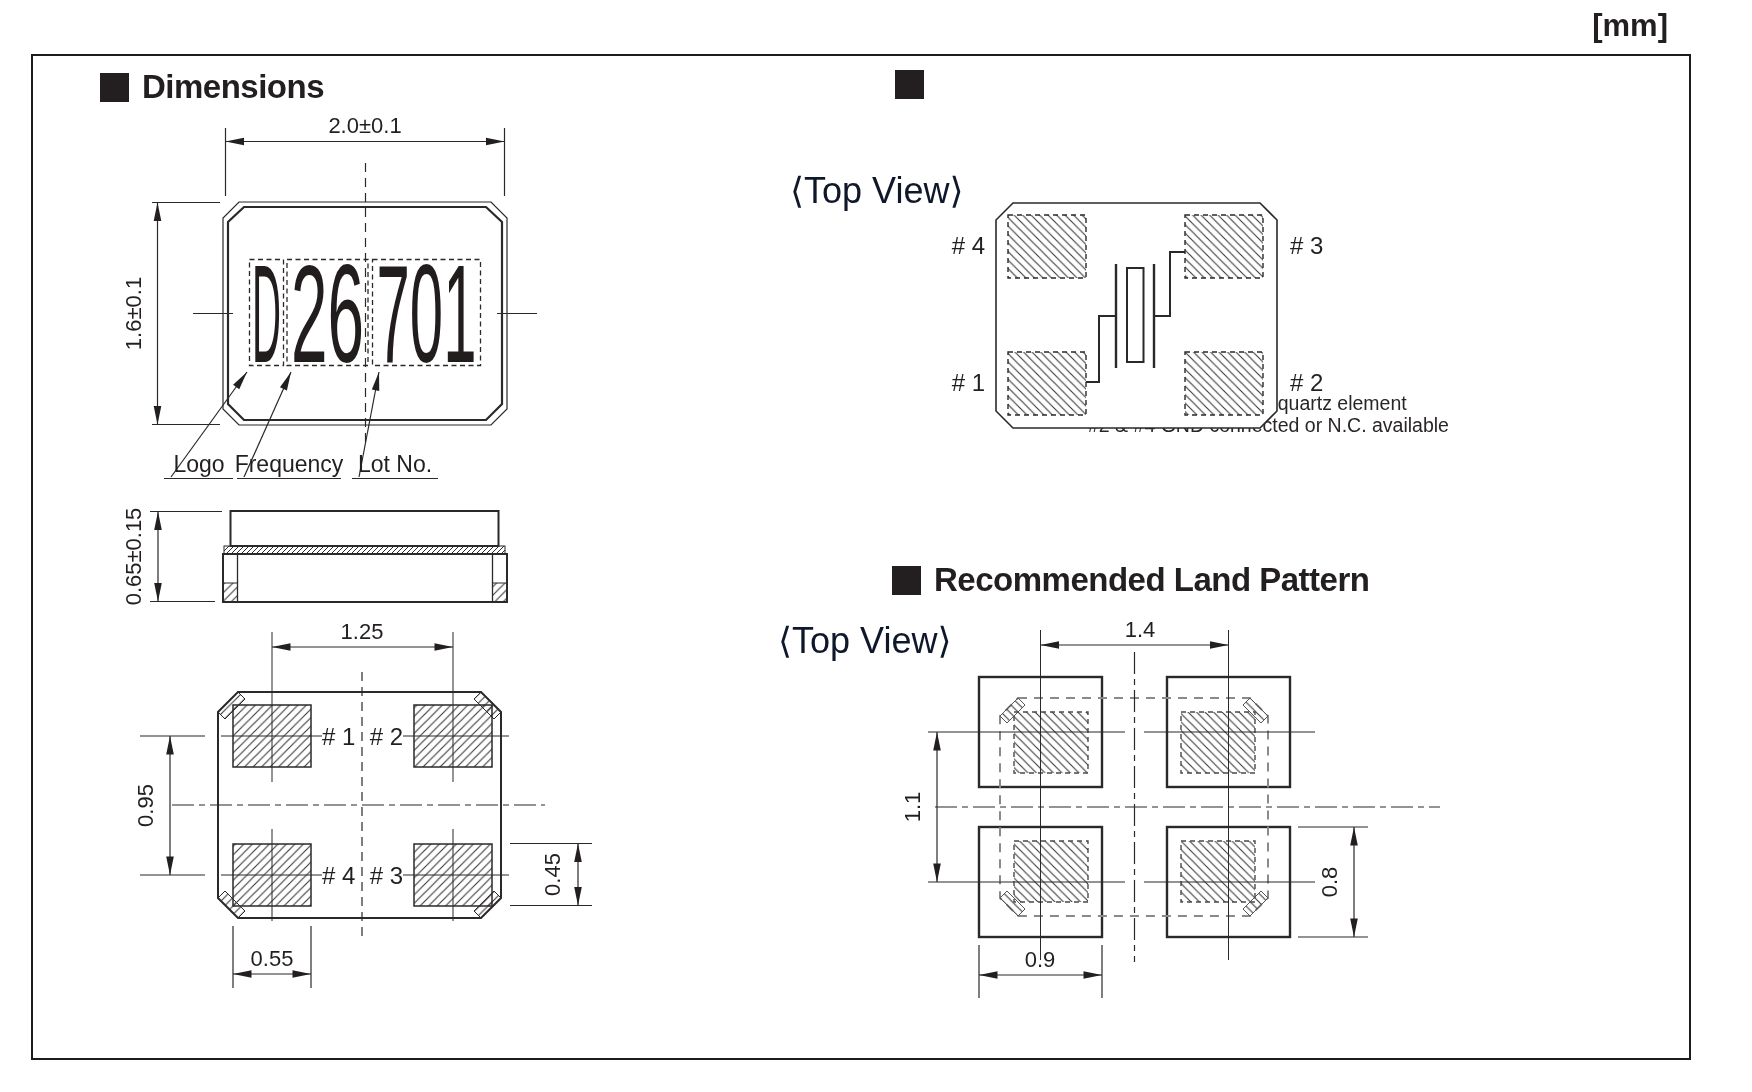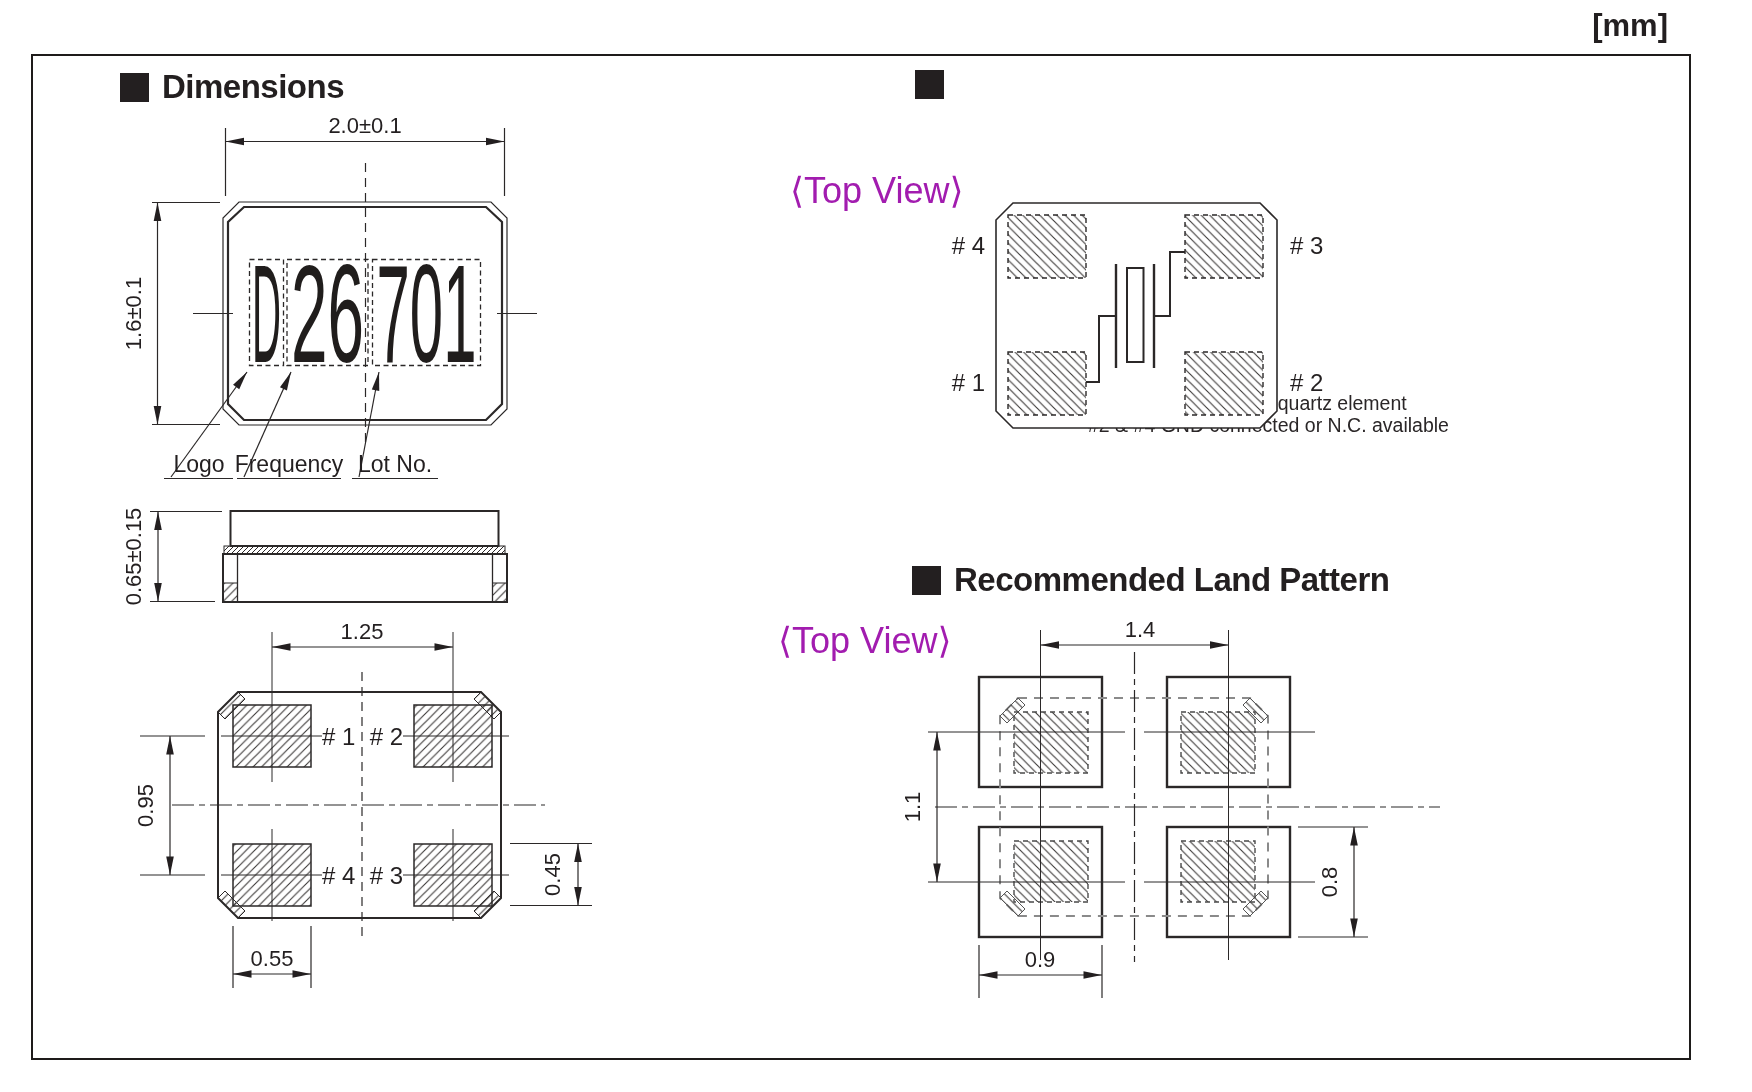--- a/index.html
+++ b/index.html
@@ -2,26 +2,26 @@
 <html><head>
 <meta charset="utf-8">
 <style>
   html,body{margin:0;padding:0;background:#fff;}
   .page{position:relative;width:1752px;height:1092px;background:#fff;
         font-family:"Liberation Sans",sans-serif;color:#231f20;overflow:hidden;}
   .frame{position:absolute;left:31px;top:54px;width:1656px;height:1002px;
          border:2.5px solid #1e1b1a;}
   .mm-label{position:absolute;top:8px;right:84px;font-size:31px;font-weight:bold;}
   .sec-header{position:absolute;display:flex;align-items:center;gap:13px;
-              font-size:33px;font-weight:bold;letter-spacing:-0.5px;margin-left:20px;}
+              font-size:33px;font-weight:bold;letter-spacing:-0.5px;}
   .sec-header .sq{width:29px;height:29px;background:#231f20;flex:0 0 auto;}
   .hdr-dim{left:100px;top:68px;}
   .hdr-ic{left:895px;top:70px;}
   .hdr-lp{left:892px;top:561px;}
-  .topview{position:absolute;font-size:36px;color:#a21caf;}
+  .topview{position:absolute;font-size:36px;color:#0f172a;}
   .tv-ic{left:790px;top:170px;}
   .tv-lp{left:778px;top:620px;}
   .ic-notes{position:absolute;left:1088px;top:393px;font-size:19.5px;line-height:21.5px;color:#2a2627;}
   .art{position:absolute;left:0;top:0;}
   .dim{font-size:22px;fill:#231f20;}
   .plabel{font-size:24px;fill:#231f20;}
   .leadlab{font-size:23px;fill:#231f20;}
   .marking{font-size:140px;fill:#201d1c;font-family:"Liberation Sans",sans-serif;}
 </style>
 </head>

